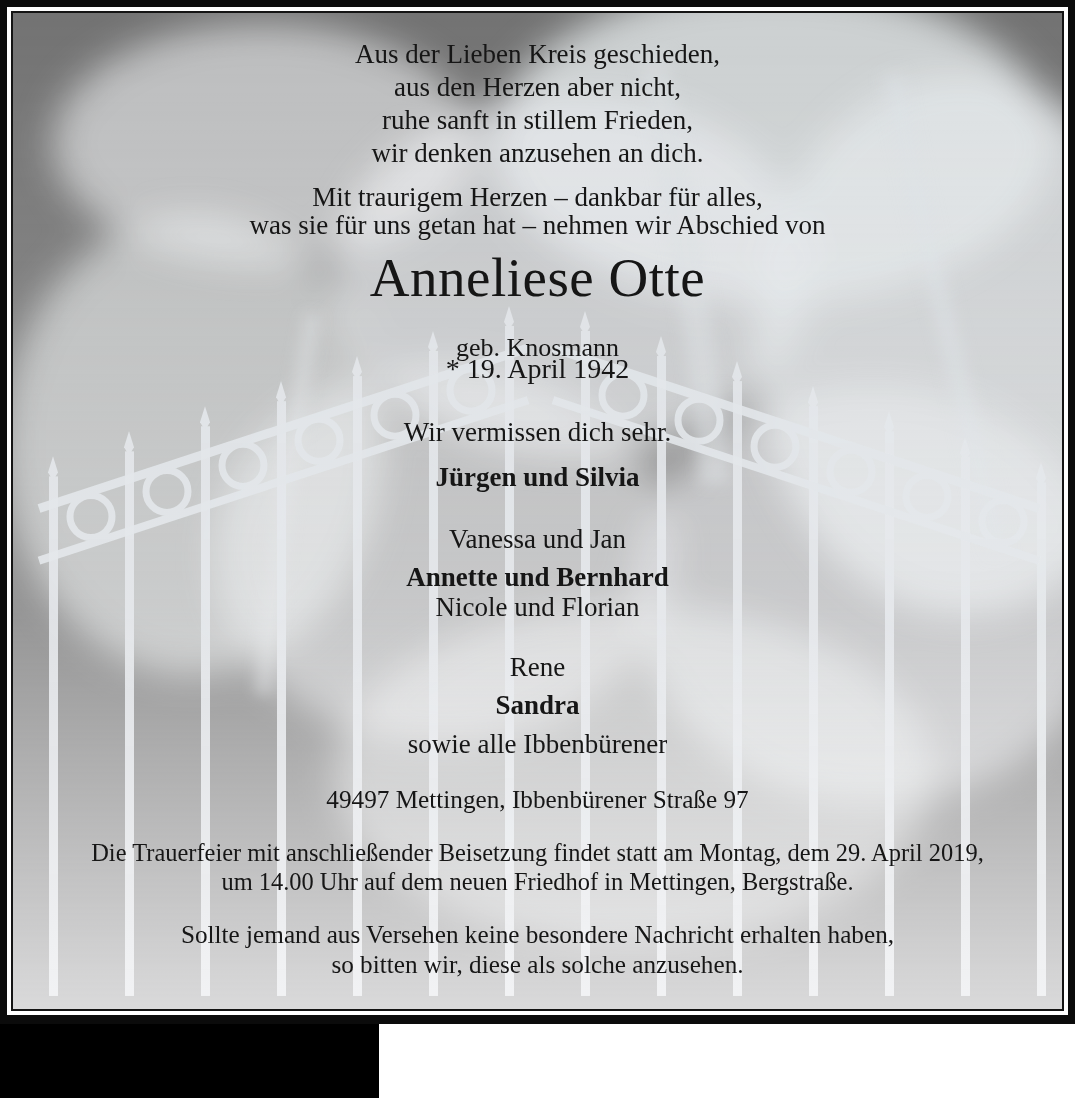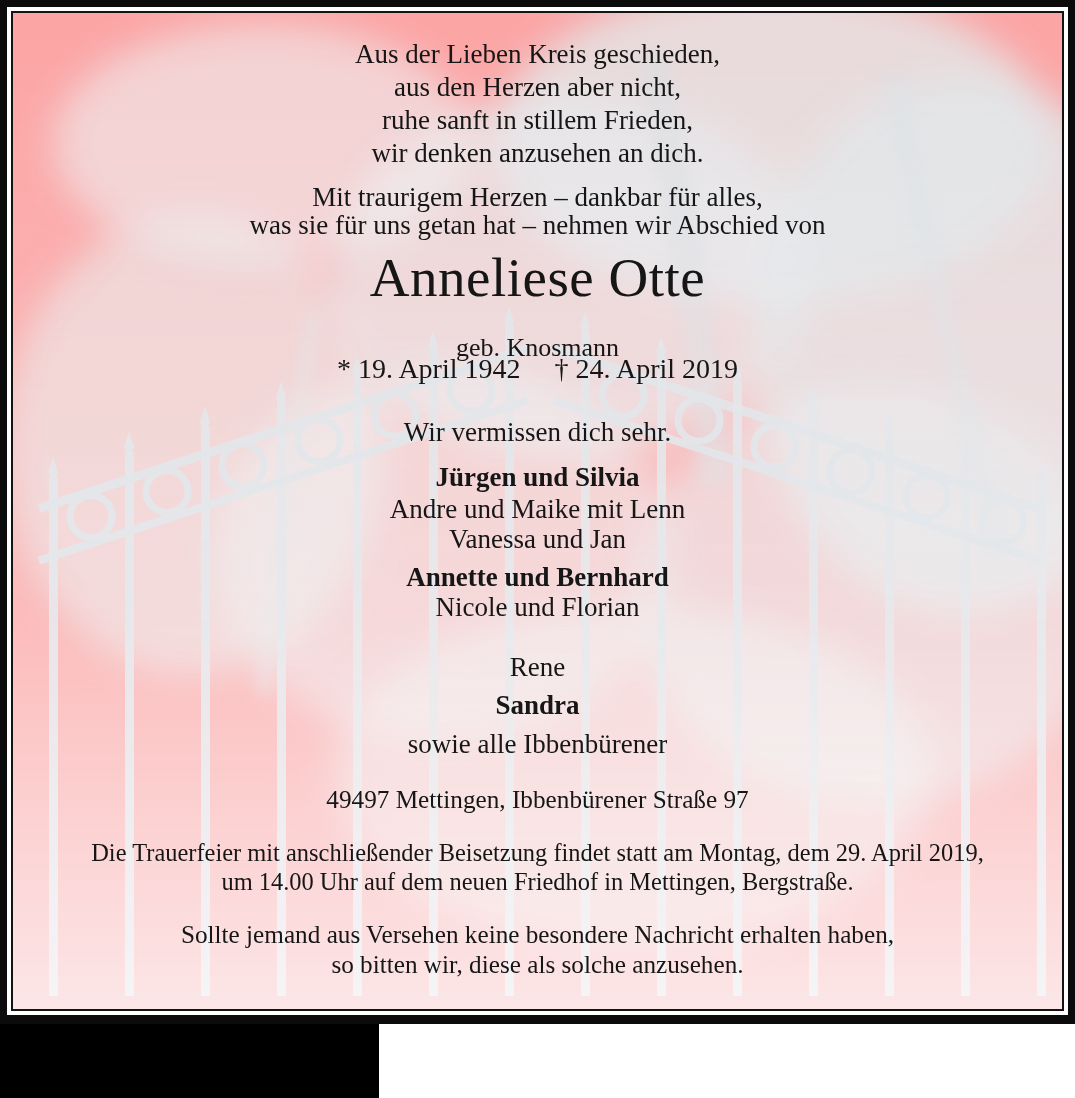--- a/index.html
+++ b/index.html
@@ -7,21 +7,21 @@
     width:1075px;height:1098px;position:relative;background:#ffffff;
     font-family:"Liberation Serif","DejaVu Serif",serif;color:#151515;
     -webkit-font-smoothing:antialiased;
   }
   #page-root{position:absolute;inset:0;width:1075px;height:1098px;background:#ffffff;}
   
   #card{position:absolute;left:0;top:0;width:1075px;height:1024px;background:#0b0b0b;}
   #card-gap{position:absolute;left:7px;top:7px;right:7px;bottom:9px;background:#ffffff;}
   #card-inner{
     position:absolute;left:4px;top:4px;right:4px;bottom:4px;
-    border:2px solid #141414;background:#fca5a5;overflow:hidden;text-decoration:underline;
+    border:2px solid #141414;background:#737373;overflow:hidden;text-decoration:underline;
   }
   #watermark{position:absolute;inset:0;width:100%;height:100%;}
   #content{position:absolute;inset:0;}
   .line{
     position:absolute;left:0;width:100%;text-align:center;
     font-size:27px;line-height:1.15;white-space:pre;color:#161616;
   }
   .bold{font-weight:bold;}
   .title{font-size:55px;letter-spacing:0.5px;}
   .small{font-size:26px;}
@@ -141,27 +141,25 @@
           <div class="line" style="top:125px">wir denken anzusehen an dich.</div>
 
           <div class="line" style="top:169px">Mit traurigem Herzen – dankbar für alles,</div>
           <div class="line" style="top:197px">was sie für uns getan hat – nehmen wir Abschied von</div>
 
           <div class="line title" style="top:233px">Anneliese Otte</div>
           <div class="line small" style="top:320px">geb. Knosmann</div>
 
           <div class="line dates" style="top:340px">
             <span><span class="sym">*</span><span>19. April 1942</span></span>
-            <span><span class="sym">†</span><span>24. April 2019</span></span>
           </div>
 
           <div class="line" style="top:404px">Wir vermissen dich sehr.</div>
 
           <div class="line bold" style="top:449px">Jürgen und Silvia</div>
-          <div class="line" style="top:481px">Andre und Maike mit Lenn</div>
           <div class="line" style="top:511px">Vanessa und Jan</div>
           <div class="line bold" style="top:549px">Annette und Bernhard</div>
           <div class="line" style="top:579px">Nicole und Florian</div>
           <div class="line" style="top:639px">Rene</div>
           <div class="line bold" style="top:677px">Sandra</div>
           <div class="line" style="top:716px">sowie alle Ibbenbürener</div>
 
           <div class="line small cond2" style="top:772px">49497 Mettingen, Ibbenbürener Straße 97</div>
 
           <div class="line small cond" style="top:825px">Die Trauerfeier mit anschließender Beisetzung findet statt am Montag, dem 29. April 2019,</div>

